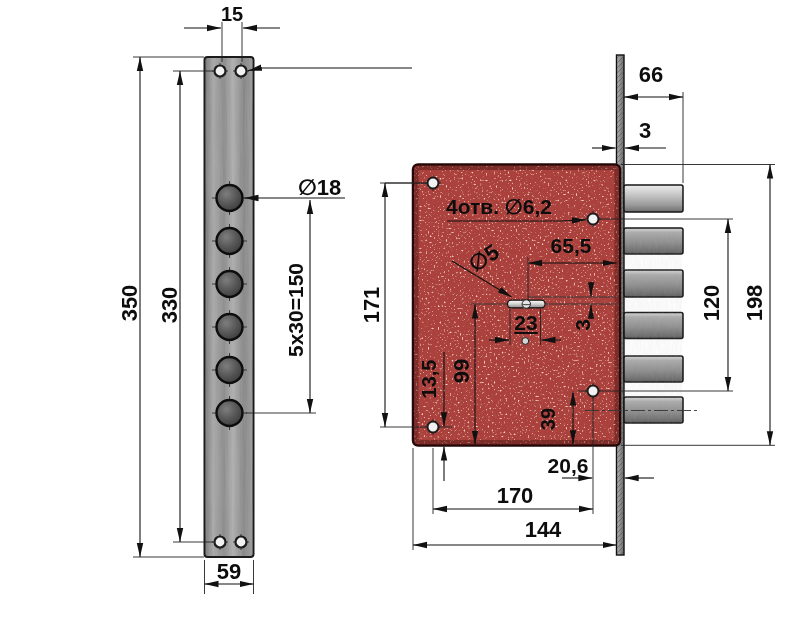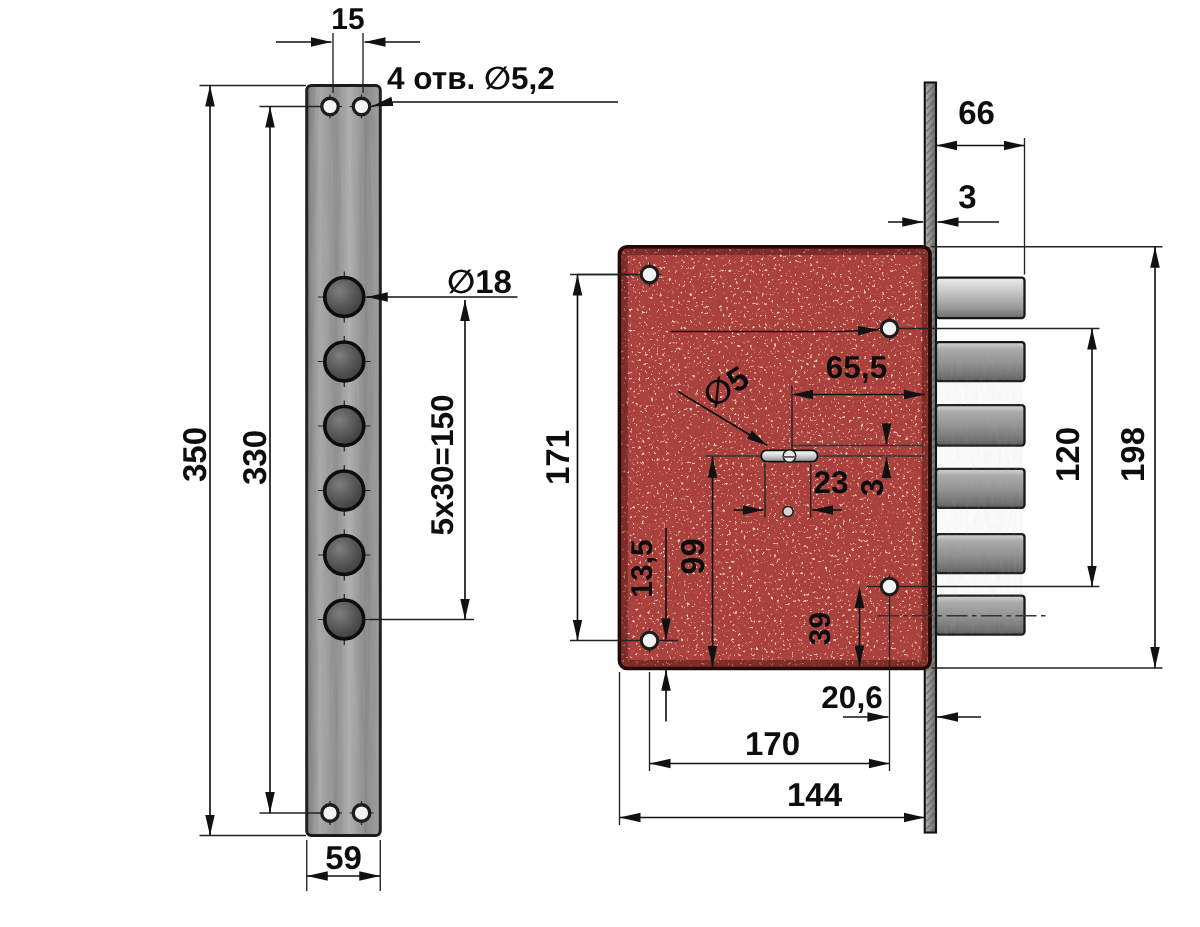--- a/index.html
+++ b/index.html
@@ -214,32 +214,32 @@
       <line x1="413" y1="545" x2="616.5" y2="545" marker-start="url(#aS)" marker-end="url(#aE)"></line>
       <line x1="728" y1="219" x2="728" y2="391" marker-start="url(#aS)" marker-end="url(#aE)"></line>
       <line x1="770" y1="164.5" x2="770" y2="445.3" marker-start="url(#aS)" marker-end="url(#aE)"></line>
     </g>
 
     <circle cx="525.3" cy="341" r="3.4" fill="#d6d6d6" stroke="#222" stroke-width="1"></circle>
   </g>
 </svg>
 
 <div class="lbl sz20" style="left:232px;top:14px;">15</div>
-<div class="lbl left" style="left:258px;top:42px;">4 отв. ∅5,2</div>
 <div class="lbl left sz22" style="left:252px;top:176px;margin-left:46px;">∅18</div>
 <div class="lbl rot" style="left:296px;top:310px;">5x30=150</div>
 <div class="lbl rot sz22" style="left:130px;top:303px;">350</div>
 <div class="lbl rot sz22" style="left:170px;top:305px;">330</div>
 <div class="lbl sz22" style="left:229px;top:572px;">59</div>
 
 <div class="lbl sz22" style="left:651px;top:75px;">66</div>
 <div class="lbl sz22" style="left:645px;top:131px;">3</div>
+<div class="lbl left" style="left:446px;top:196px;">4отв. ∅6,2</div>
 <div class="lbl" style="left:571px;top:246px;">65,5</div>
 <div class="lbl rot33 sz22" style="left:484px;top:258px;">∅5</div>
-<div class="lbl" style="left:554px;top:323px;">23</div>
+<div class="lbl" style="left:526px;top:323px;text-decoration:underline;">23</div>
 <div class="lbl rot" style="left:583px;top:325px;">3</div>
 <div class="lbl rot sz22" style="left:372px;top:305px;">171</div>
 <div class="lbl rot sz22" style="left:462px;top:371px;">99</div>
 <div class="lbl rot sz20" style="left:429px;top:379px;">13,5</div>
 <div class="lbl rot sz20" style="left:548px;top:419px;">39</div>
 <div class="lbl" style="left:568px;top:466px;">20,6</div>
 <div class="lbl sz22" style="left:515px;top:496px;">170</div>
 <div class="lbl sz22" style="left:543px;top:530px;text-align:right;">144</div>
 <div class="lbl rot sz22" style="left:712px;top:303px;">120</div>
 <div class="lbl rot sz22" style="left:755px;top:303px;">198</div>

